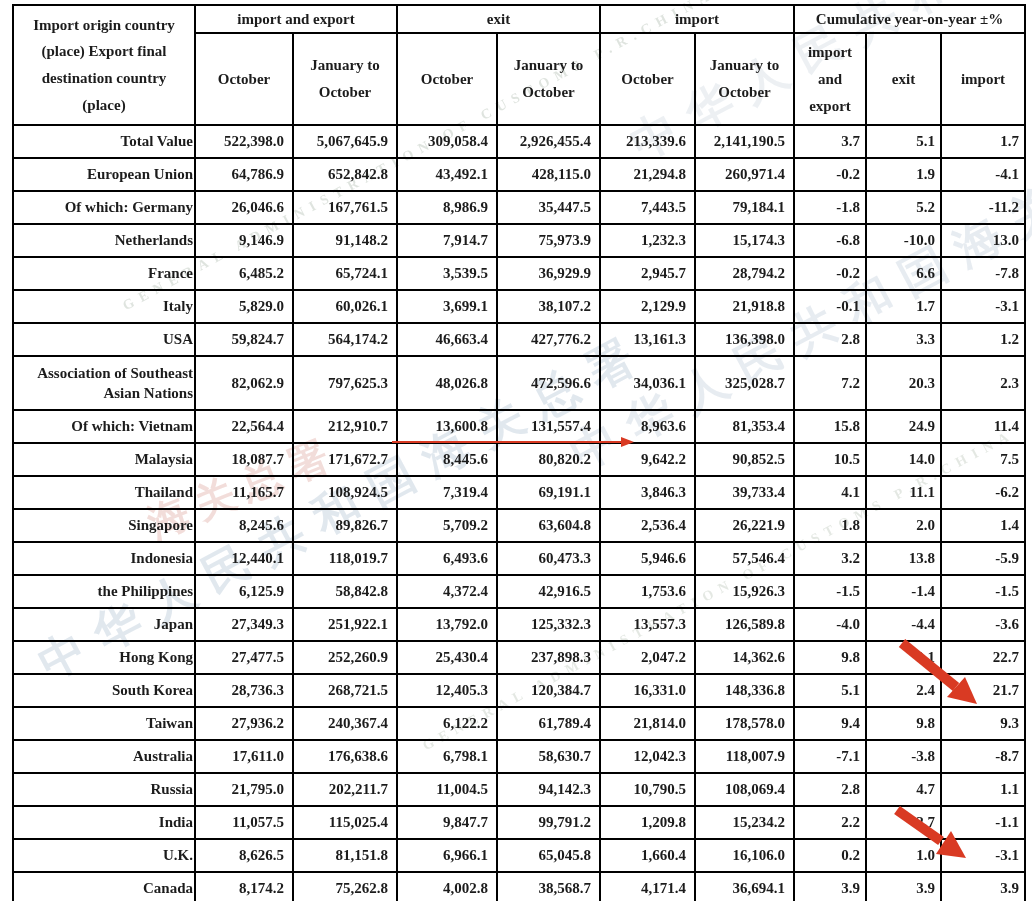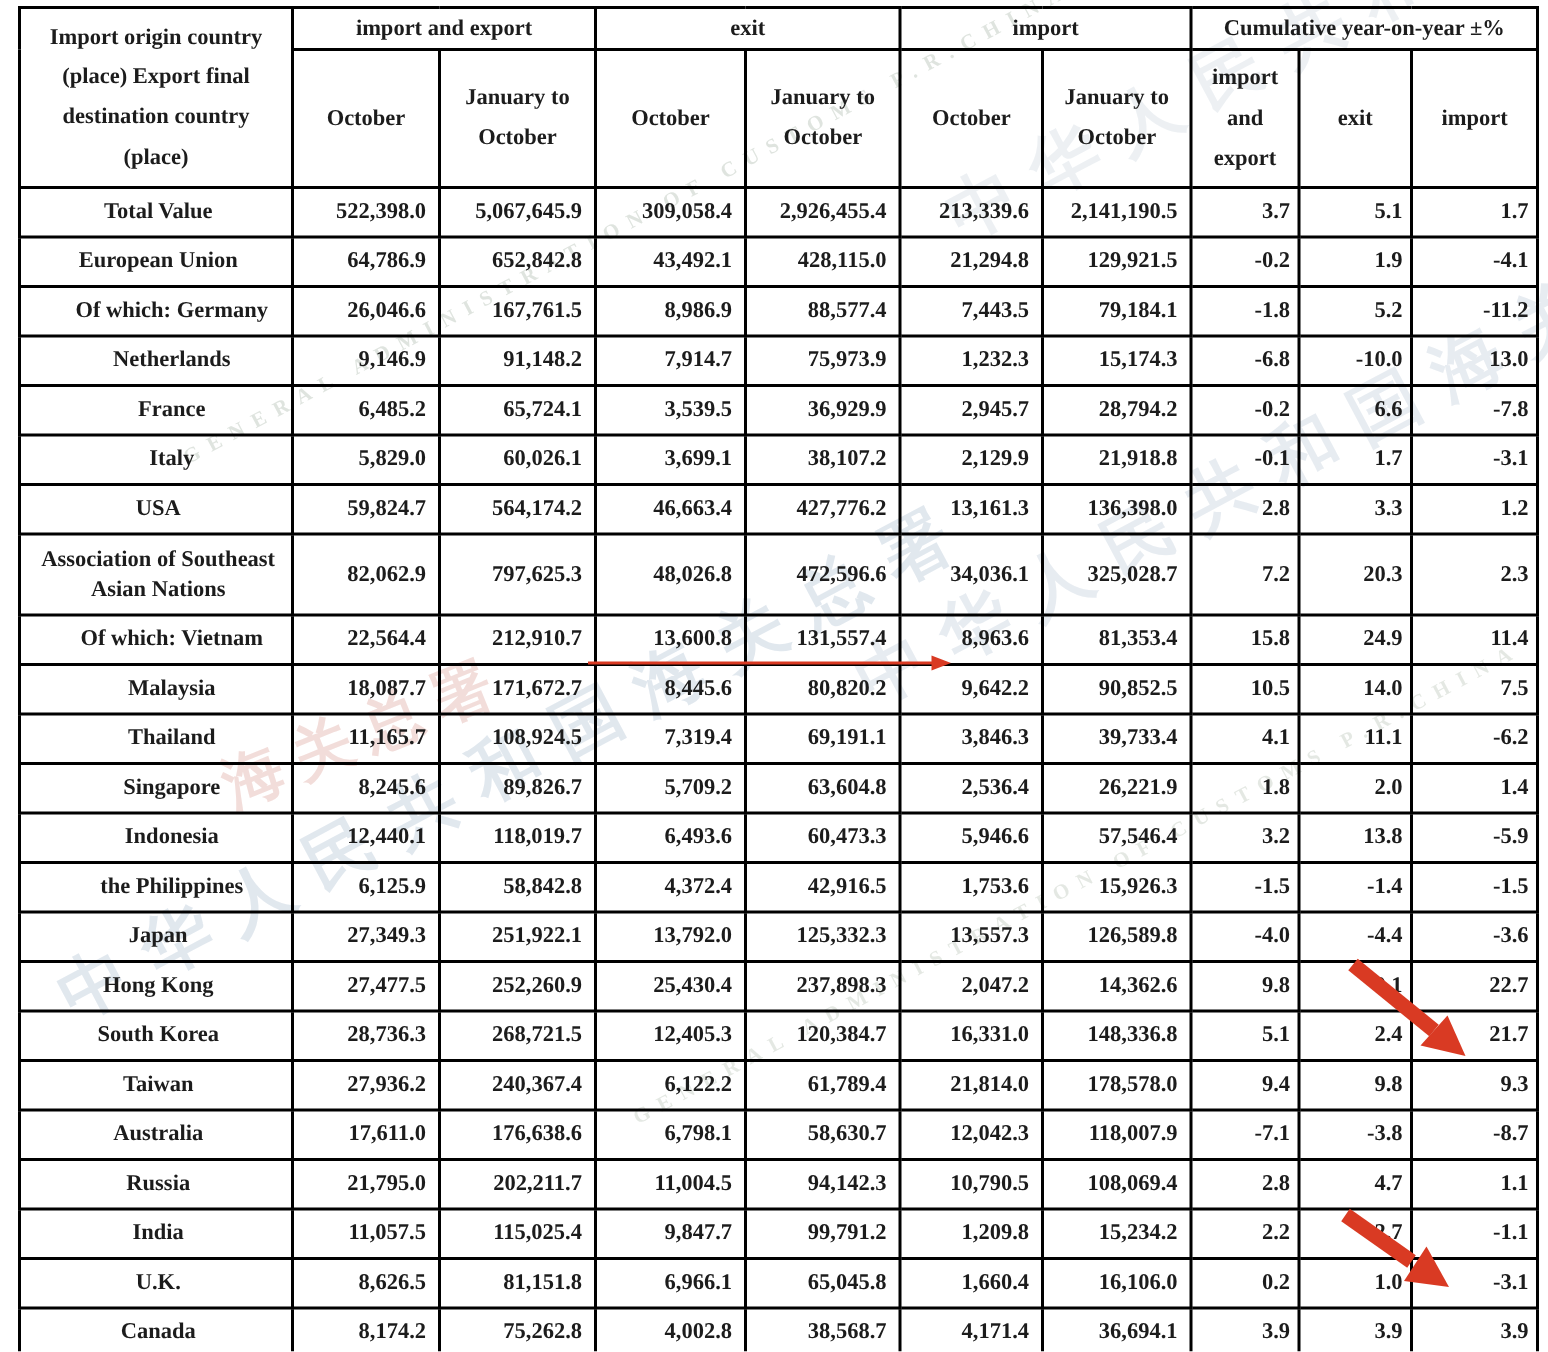--- a/index.html
+++ b/index.html
@@ -42,21 +42,21 @@
     font-size:15px;
     vertical-align:middle;
     overflow:hidden;
   }
   thead td{text-align:center;}
   tr.h1 td{height:24px;}
   tr.h2 td{height:88px;line-height:1.8;}
   td.country-head{line-height:1.78;padding:0 8px;}
   tbody td{height:29px;}
   tbody tr.tall td{height:50px;}
-  td.country{text-align:center;padding-left:4px;line-height:1.35;}
+  td.country{text-align:right;padding-left:4px;line-height:1.35;}
   td.country.indent{padding-left:22px;}
   td.num{text-align:right;padding-right:8px;}
   td.pct{text-align:right;padding-right:5px;}
   
   svg.arrows{position:absolute;left:0;top:0;z-index:2;pointer-events:none;}
 </style>
 </head>
 <body>
 
 <div class="page">
@@ -114,31 +114,31 @@
           <td class="pct">5.1</td>
           <td class="pct">1.7</td>
         </tr>
         <tr>
           <td class="country">European Union</td>
           <td class="num">64,786.9</td>
           <td class="num">652,842.8</td>
           <td class="num">43,492.1</td>
           <td class="num">428,115.0</td>
           <td class="num">21,294.8</td>
-          <td class="num">129,921.5</td>
+          <td class="num">260,971.4</td>
           <td class="pct">-0.2</td>
           <td class="pct">1.9</td>
           <td class="pct">-4.1</td>
         </tr>
         <tr>
           <td class="country indent">Of which: Germany</td>
           <td class="num">26,046.6</td>
           <td class="num">167,761.5</td>
           <td class="num">8,986.9</td>
-          <td class="num">88,577.4</td>
+          <td class="num">35,447.5</td>
           <td class="num">7,443.5</td>
           <td class="num">79,184.1</td>
           <td class="pct">-1.8</td>
           <td class="pct">5.2</td>
           <td class="pct">-11.2</td>
         </tr>
         <tr>
           <td class="country indent">Netherlands</td>
           <td class="num">9,146.9</td>
           <td class="num">91,148.2</td>

